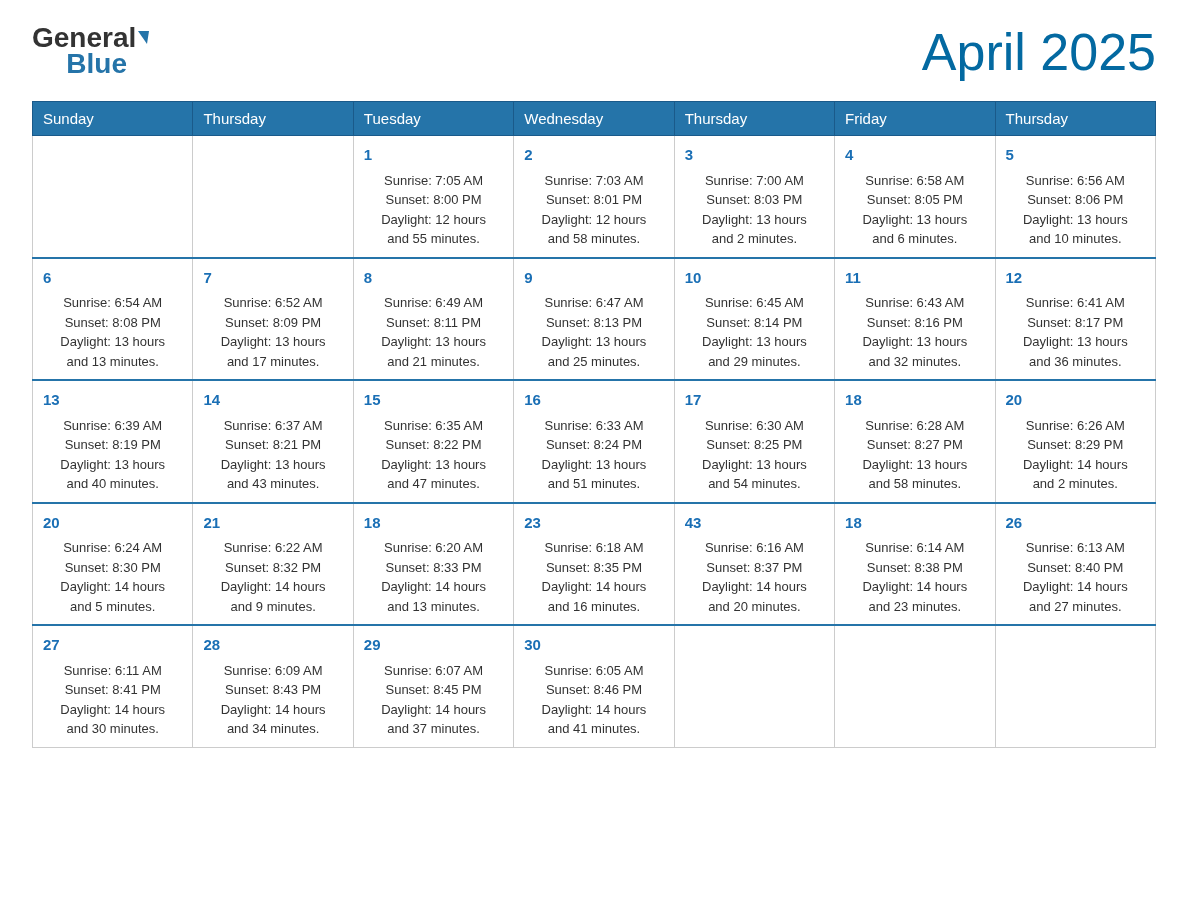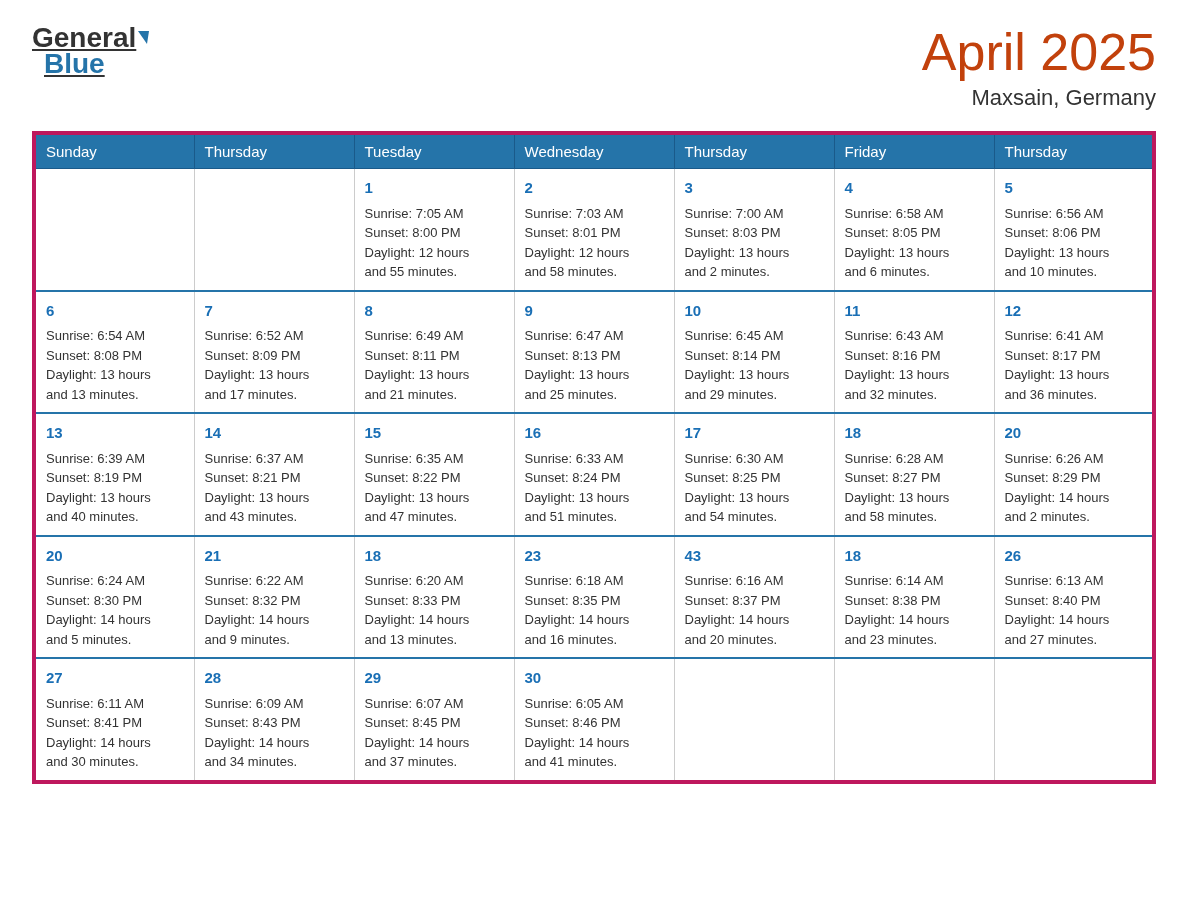--- a/index.html
+++ b/index.html
@@ -11,52 +11,51 @@
     }
     .header {
       display: flex;
       justify-content: space-between;
       align-items: flex-start;
       margin-bottom: 20px;
     }
     .logo {
       display: flex;
       flex-direction: column;
-      align-items: flex-start;
-      text-decoration: underline;
+      align-items: center;
     }
     .logo-text {
       font-size: 28px;
       font-weight: bold;
       color: #333;
       line-height: 1;
     }
     .logo-top-line {
       display: flex;
       align-items: center;
     }
     .title-block {
       text-align: right;
     }
     .title-block h1 {
       font-size: 52px;
       font-weight: normal;
-      color: #c2410c;
+      color: #0369a1;
       line-height: 1.1;
     }
     .title-block h2 {
       font-size: 22px;
       font-weight: normal;
       color: #333;
       margin-top: 4px;
     }
     .calendar {
       width: 100%;
       border-collapse: collapse;
-      border: 4px solid #be185d;
+      border: 1px solid #be185d;
     }
     .calendar th {
       background-color: #2574a9;
       color: #fff;
       padding: 8px 10px;
       text-align: left;
       font-size: 15px;
       font-weight: normal;
       border: 1px solid #1a5a8a;
     }
@@ -73,20 +72,21 @@
       font-size: 15px;
       color: #1a6fb5;
       font-weight: bold;
       display: block;
       margin-bottom: 4px;
     }
     .day-info {
       color: #333;
       font-size: 13px;
       line-height: 1.5;
+      text-align: center;
     }
     .empty-cell {
       background: #fff;
     }
     .row-divider td {
       border-top: 2px solid #2574a9;
     }
   </style>
 </head>
 <body>
@@ -95,21 +95,20 @@
   <div class="logo">
     <div class="logo-top-line">
       <span class="logo-text">
         General<span style="display:inline-block;width:0;height:0;border-left:9px solid transparent;border-right:2px solid transparent;border-top:13px solid #2574a9;margin-left:2px;vertical-align:middle;position:relative;top:-2px;"></span>
       </span>
     </div>
     <span class="logo-text" style="color:#2574a9; font-size:28px; font-weight:bold; margin-top:-2px; margin-left:12px;">Blue</span>
   </div>
   <div class="title-block">
     <h1>April 2025</h1>
-    <h2>Maxsain, Germany</h2>
   </div>
 </div>
 
 <table class="calendar">
   <thead>
     <tr>
     <th>Sunday</th>
         <th>Thursday</th>
         <th>Tuesday</th>
         <th>Wednesday</th>

